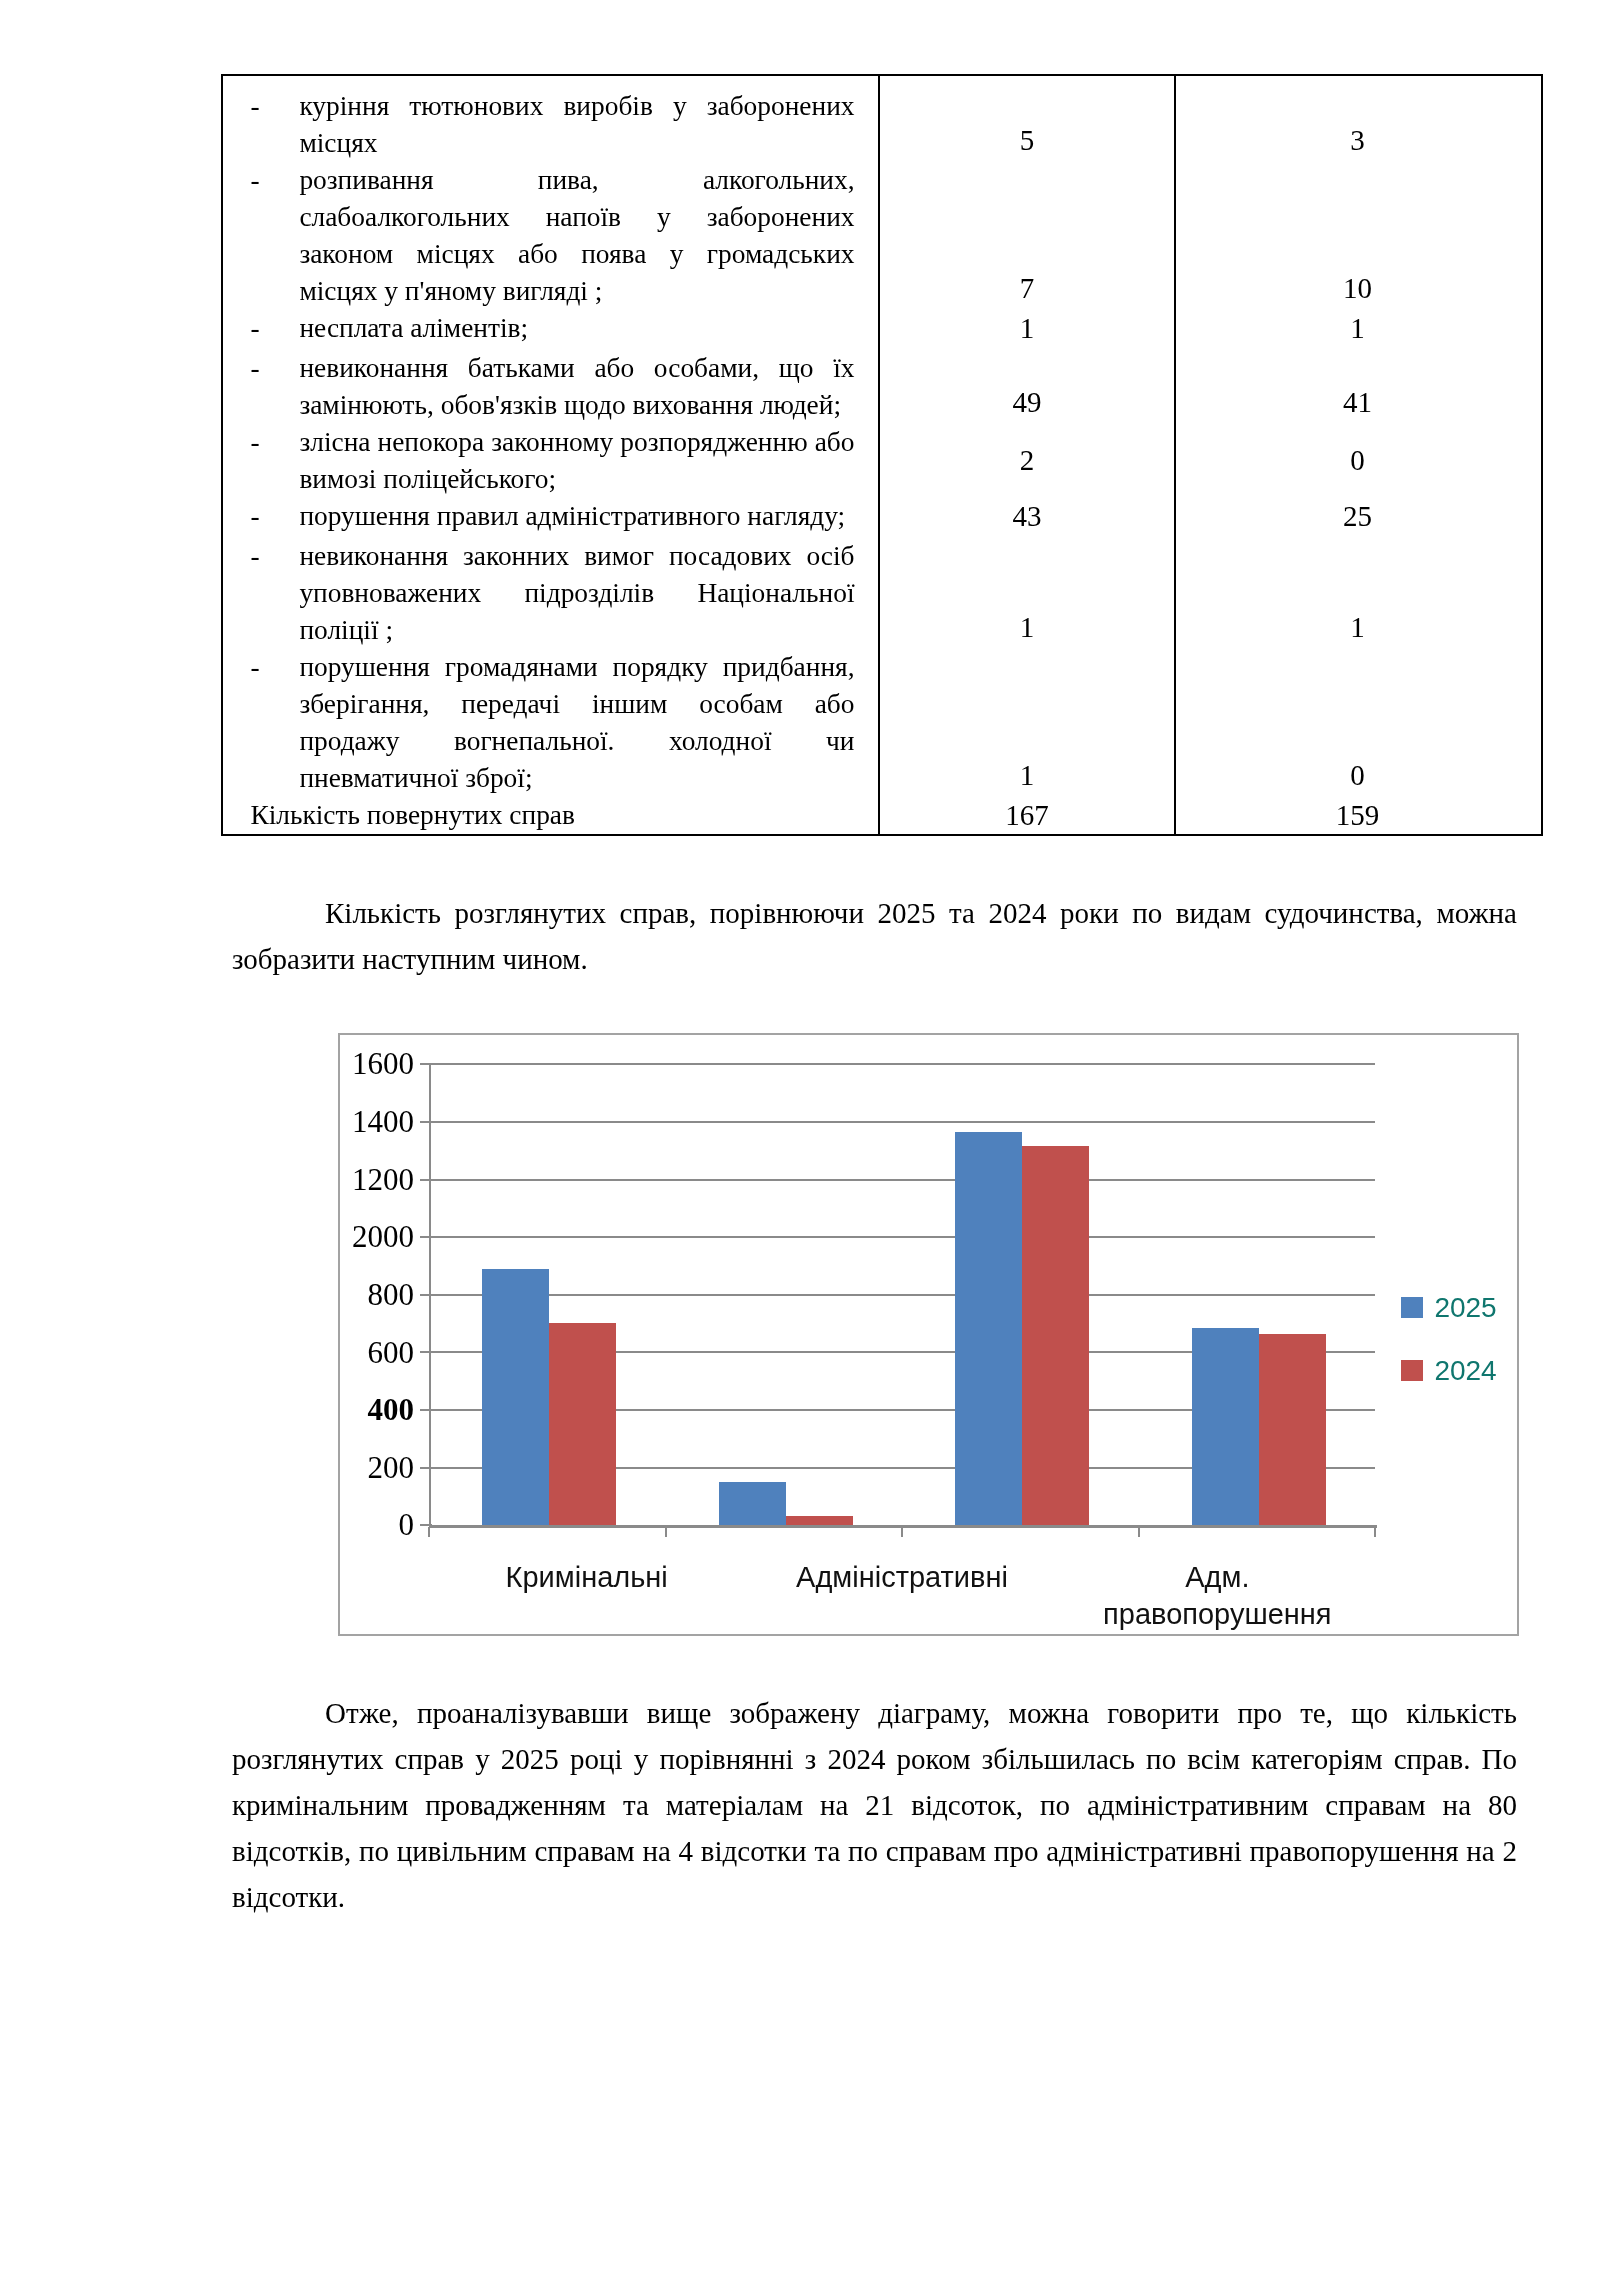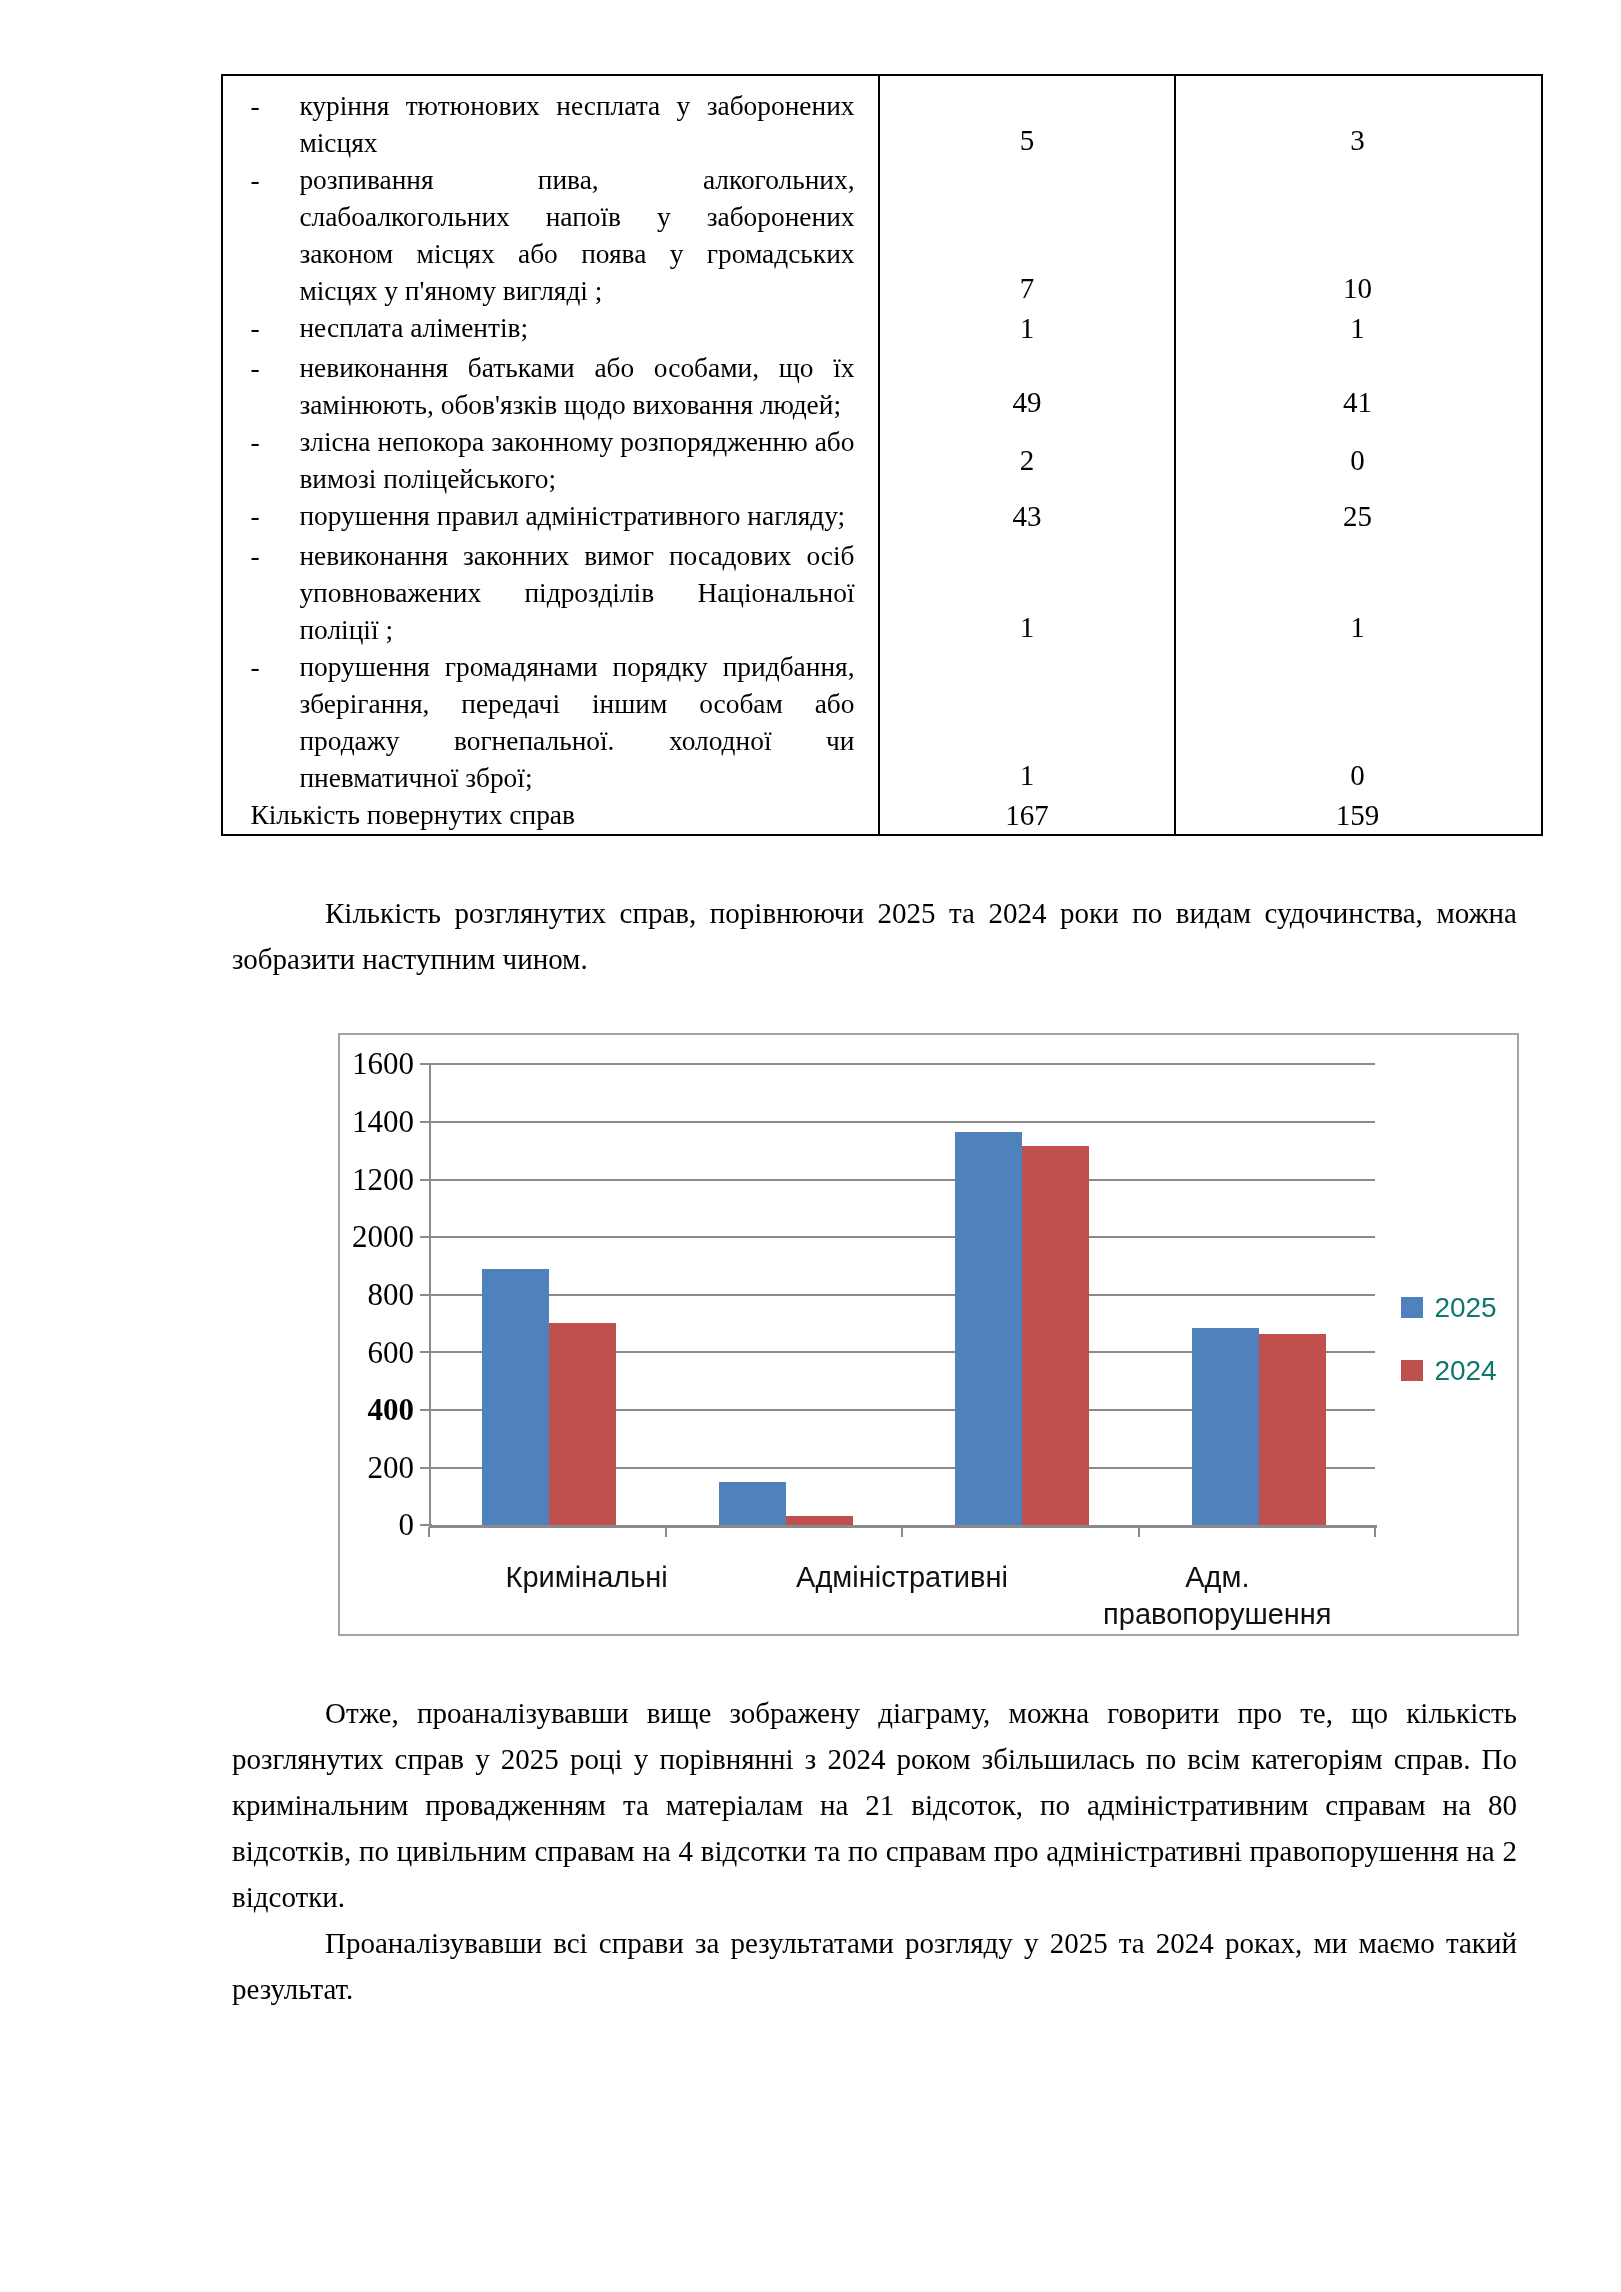--- a/index.html
+++ b/index.html
@@ -79,21 +79,21 @@
 </head>
 <body>
 
 <div class="page">
 
   <div class="doc-table">
 
     <div class="cell c-text r1">
       <div class="li">
           <span class="dash">-</span>
-          <span class="txt">куріння тютюнових несплата у заборонених місцях</span>
+          <span class="txt">куріння тютюнових виробів у заборонених місцях</span>
         </div>
     </div>
     <div class="cell c-num v-bottom r1">
         <span>5</span>
       </div>
     <div class="cell c-num v-bottom r1">
         <span>3</span>
       </div>
 
     <div class="cell c-text">
@@ -261,16 +261,15 @@
           <span>2025</span>
         </div>
         <div class="leg-item">
           <span class="swatch" style="background: rgb(192, 80, 77);"></span>
           <span>2024</span>
         </div>
       </div>
     </div>
 
   <p class="para">Отже, проаналізувавши вище зображену діаграму, можна говорити про те, що кількість розглянутих справ у 2025 році у порівнянні з 2024 роком збільшилась по всім категоріям справ. По кримінальним провадженням та матеріалам на 21 відсоток, по адміністративним справам на 80 відсотків, по цивільним справам на 4 відсотки та по справам про адміністративні правопорушення на 2 відсотки.</p>
-  <p class="para tight">Проаналізувавши всі справи за результатами розгляду у 2025 та 2024 роках, ми маємо такий результат.</p>
 
 </div>
 
 
 </body></html>

